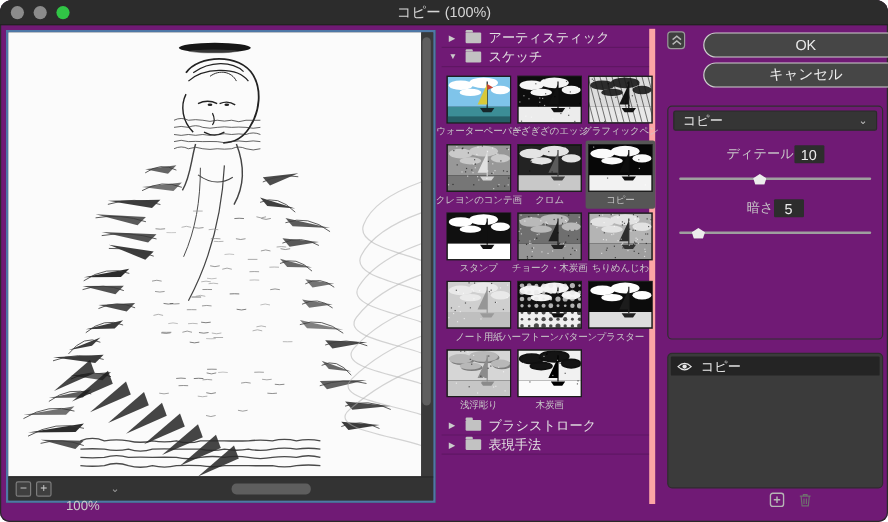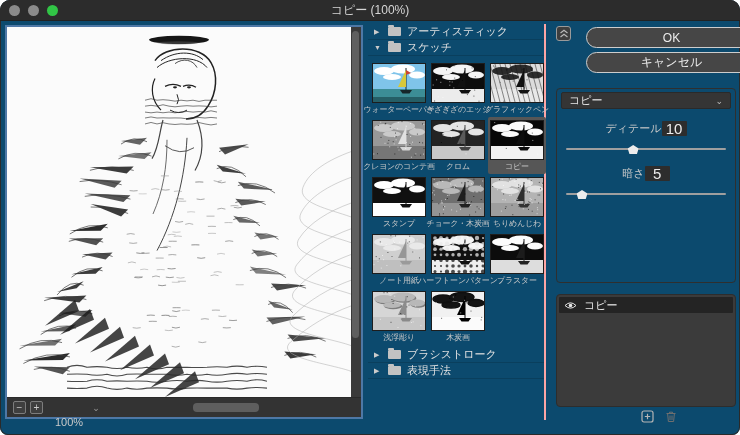--- a/index.html
+++ b/index.html
@@ -1,18 +1,18 @@
 <!DOCTYPE html>
 <html><head>
 <meta charset="utf-8">
 <style>
   html,body{margin:0;padding:0;background:#ffffff;}
   *{box-sizing:border-box;}
   .window{
-    position:relative;width:740px;height:435px;background:#0c4a6e;
+    position:relative;width:740px;height:435px;background:#701a75;
     border-radius:10px 10px 8px 8px;overflow:hidden;
     font-family:"Liberation Sans","DejaVu Sans",sans-serif;
     box-shadow:0 0 0 1px #2a2a2a inset;
   }
   
   .titlebar{height:21px;background:#2c2c2c;border-bottom:1px solid #222;
     display:flex;align-items:center;justify-content:center;position:relative;}
   .lights{position:absolute;left:9px;top:5px;display:flex;gap:8px;}
   .light{width:11px;height:11px;border-radius:50%;background:#8b8b8b;}
   .light.zoomg{background:var(--green,#31c546);}
@@ -27,21 +27,21 @@
   .pbar{position:absolute;left:0;right:0;bottom:0;height:20px;background:#333;
     border-top:1px solid #2a2a2a;display:flex;align-items:center;padding:0 6px;}
   .zbtn{width:13px;height:13px;margin-right:4px;background:#3f3f3f;border:1px solid #7d7d7d;
     border-radius:2px;color:#ccc;font-size:10px;line-height:10px;display:flex;
     align-items:center;justify-content:center;padding:0;font-family:inherit;}
   .zlevel{color:#c9c9c9;font-size:11px;margin-left:8px;margin-top:28px;}
   .zchev{color:#9a9a9a;font-size:9px;margin-left:9px;}
   .hscroll{position:relative;flex:1;height:100%;margin-left:10px;}
   .hthumb{position:absolute;left:34%;width:27%;top:5px;height:9px;background:#5e5e5e;border-radius:4px;}
   
-  .browser{position:absolute;left:368px;top:24px;width:178px;height:396px;border-right:2px solid #fca5a5;}
+  .browser{position:absolute;left:368px;top:24px;width:178px;height:396px;border-right:5px solid #fca5a5;}
   .catrow{height:16px;display:flex;align-items:center;gap:6px;padding-left:6px;
     border-bottom:1px solid rgba(0,0,0,0.15);cursor:default;}
   .disc{color:#cbcbcb;font-size:7px;width:8px;flex:none;}
   .folder{width:13px;height:9px;background:#c2c2c2;border-radius:1px;position:relative;flex:none;}
   .folder::before{content:"";position:absolute;left:0;top:-2px;width:6px;height:2px;background:#c2c2c2;border-radius:1px 1px 0 0;}
   .catlabel{color:#e2e2e2;font-size:11px;white-space:nowrap;}
   .grid{display:grid;grid-template-columns:repeat(3,59px);padding:4px 0 2px 2px;}
   .cell{width:58px;padding:4px 0 2px;display:flex;flex-direction:column;align-items:center;border-radius:2px;}
   .cell.sel{background:var(--selcell,#565656);}
   .thumb{width:52px;height:38px;background:#000;box-shadow:0 0 0 1px #1d1d1d;flex:none;}
@@ -54,21 +54,21 @@
     border:1px solid #cdcdcd;background:#464646;color:#ececec;font-size:12px;
     display:flex;align-items:center;justify-content:center;font-family:inherit;padding:0;}
   .okbtn{top:27px;border-width:1.5px;}
   .cancelbtn{top:52px;}
   .settings{position:absolute;left:556px;top:88px;width:180px;height:195px;
     border:1px solid #2f2f2f;border-radius:4px;}
   .dropdown{margin:3px 4px 0;height:17px;background:#353535;border:1px solid #2a2a2a;border-radius:2px;
     display:flex;align-items:center;justify-content:space-between;padding:0 7px;color:#e8e8e8;font-size:11px;}
   .ddchev{color:#bdbdbd;font-size:9px;}
   .slhead{display:flex;justify-content:center;align-items:center;margin:12px 9px 0;color:#c9c9c9;font-size:11px;}
-  .valbox{min-width:25px;height:15px;background:#2d2d2d;color:#ececec;font-size:15px;
+  .valbox{min-width:25px;height:15px;background:#2d2d2d;color:#ececec;font-size:12px;
     display:flex;align-items:center;justify-content:center;border-radius:1px;}
   .track{position:relative;margin:8px 9px 0;height:10px;}
   .track::before{content:"";position:absolute;left:0;right:0;top:4px;height:2px;background:#9f9f9f;border-radius:1px;}
   .thumbk{position:absolute;top:1px;width:11px;height:9px;background:#ececec;
     clip-path:polygon(50% 0,100% 40%,84% 100%,16% 100%,0 40%);transform:translateX(-50%);}
   .layers{position:absolute;left:556px;top:294px;width:180px;height:113px;background:#3b3b3b;
     border:1px solid #2d2d2d;border-radius:4px;padding:2px;}
   .layerrow{height:16px;background:#242424;display:flex;align-items:center;gap:7px;
     padding:0 5px;color:#ececec;font-size:11px;border-radius:1px;}
   .rpicons{position:absolute;left:641px;top:410px;display:flex;gap:11px;align-items:center;}

